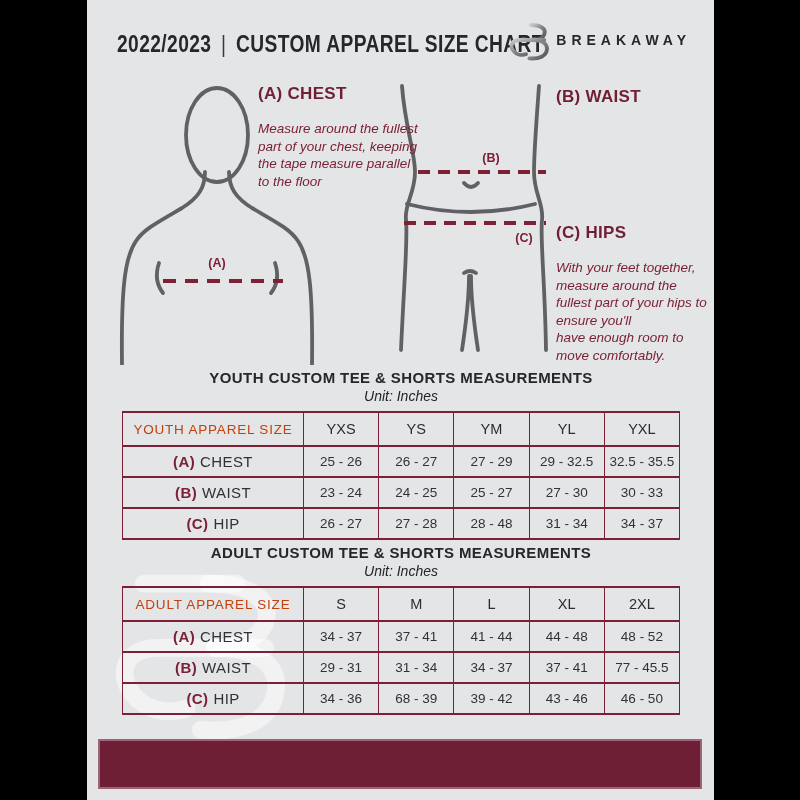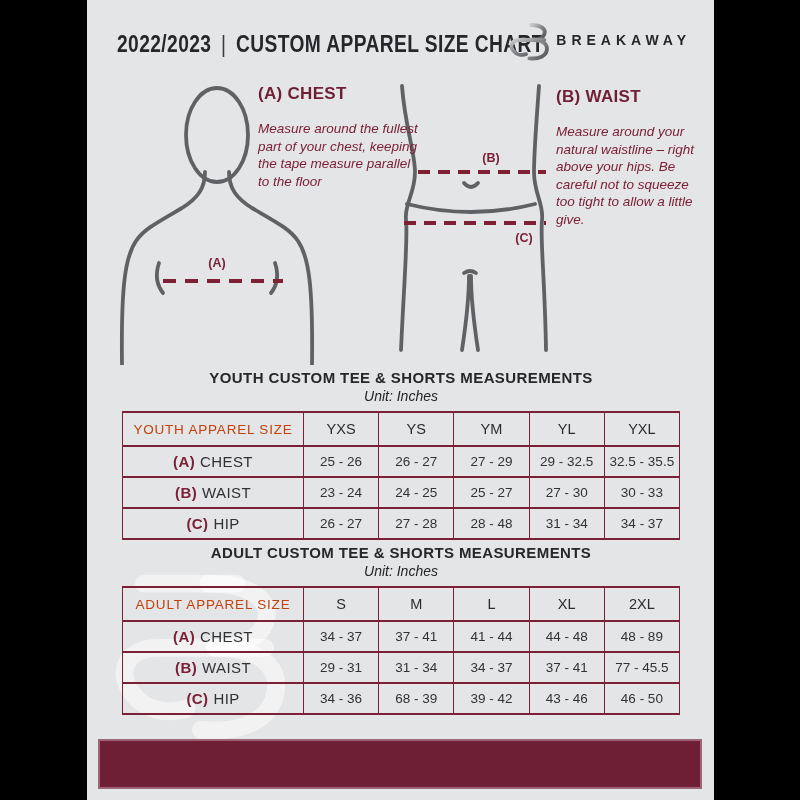--- a/index.html
+++ b/index.html
@@ -147,21 +147,25 @@
     <text x="106" y="80" text-anchor="middle" font-size="12.5" font-weight="bold" fill="#7b2036">(B)</text>
     <text x="139" y="160" text-anchor="middle" font-size="12.5" font-weight="bold" fill="#7b2036">(C)</text>
   </svg>
 
   <div class="guide-block gb-chest">
     <div class="guide-head">(A) CHEST</div>
     <div class="guide-body">Measure around the fullest part of your chest, keeping the tape measure parallel to the floor</div>
   </div>
   <div class="guide-block gb-waist">
     <div class="guide-head">(B) WAIST</div>
-    <div class="guide-body">Measure around your natural waistline – right above your hips. Be careful not to squeeze too tight to allow a little give.</div>
+  </div>
+  <div class="guide-block gb-hips">
+    <div class="guide-head">(C) HIPS</div>
+    <div class="guide-body">With your feet together, measure around the fullest part of your hips to ensure you'll
+have enough room to move comfortably.</div>
   </div>
 
   <div class="section sec-youth">
     <div class="tbl-title">YOUTH CUSTOM TEE &amp; SHORTS MEASUREMENTS</div>
     <div class="tbl-unit">Unit: Inches</div>
     <table class="szt">
       <colgroup>
           <col style="width:181px">
           <col>
           <col>
@@ -226,21 +230,21 @@
         <th class="size-h">L</th>
         <th class="size-h">XL</th>
         <th class="size-h">2XL</th>
       </tr>
       <tr>
         <td class="row-label"><span class="row-key">(A)</span><span>CHEST</span></td>
         <td class="val">34 - 37</td>
         <td class="val">37 - 41</td>
         <td class="val">41 - 44</td>
         <td class="val">44 - 48</td>
-        <td class="val">48 - 89</td>
+        <td class="val">48 - 52</td>
       </tr>
       <tr>
         <td class="row-label"><span class="row-key">(B)</span><span>WAIST</span></td>
         <td class="val">29 - 31</td>
         <td class="val">31 - 34</td>
         <td class="val">34 - 37</td>
         <td class="val">37 - 41</td>
         <td class="val">77 - 45.5</td>
       </tr>
       <tr>

